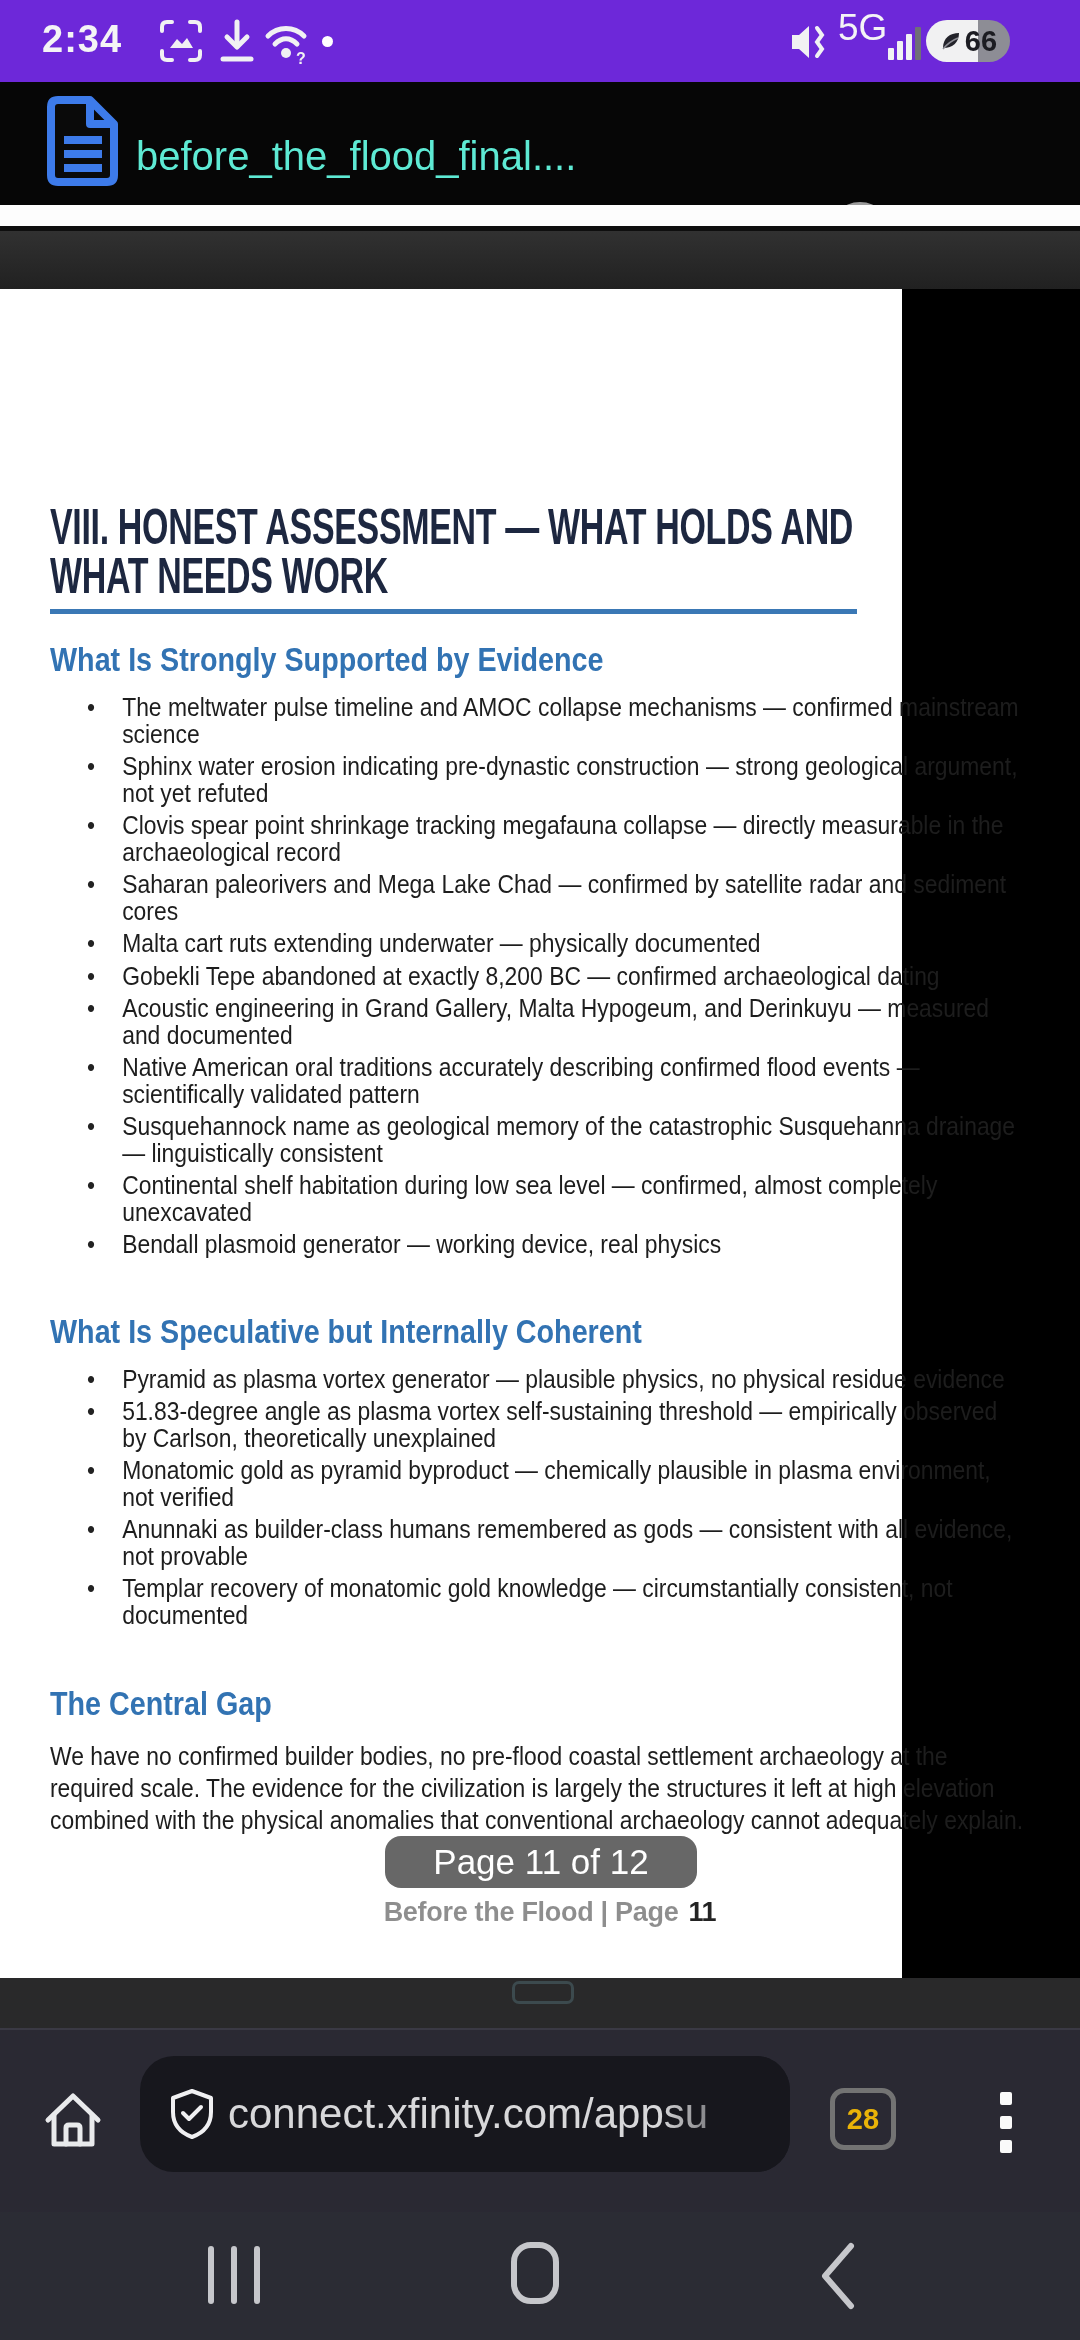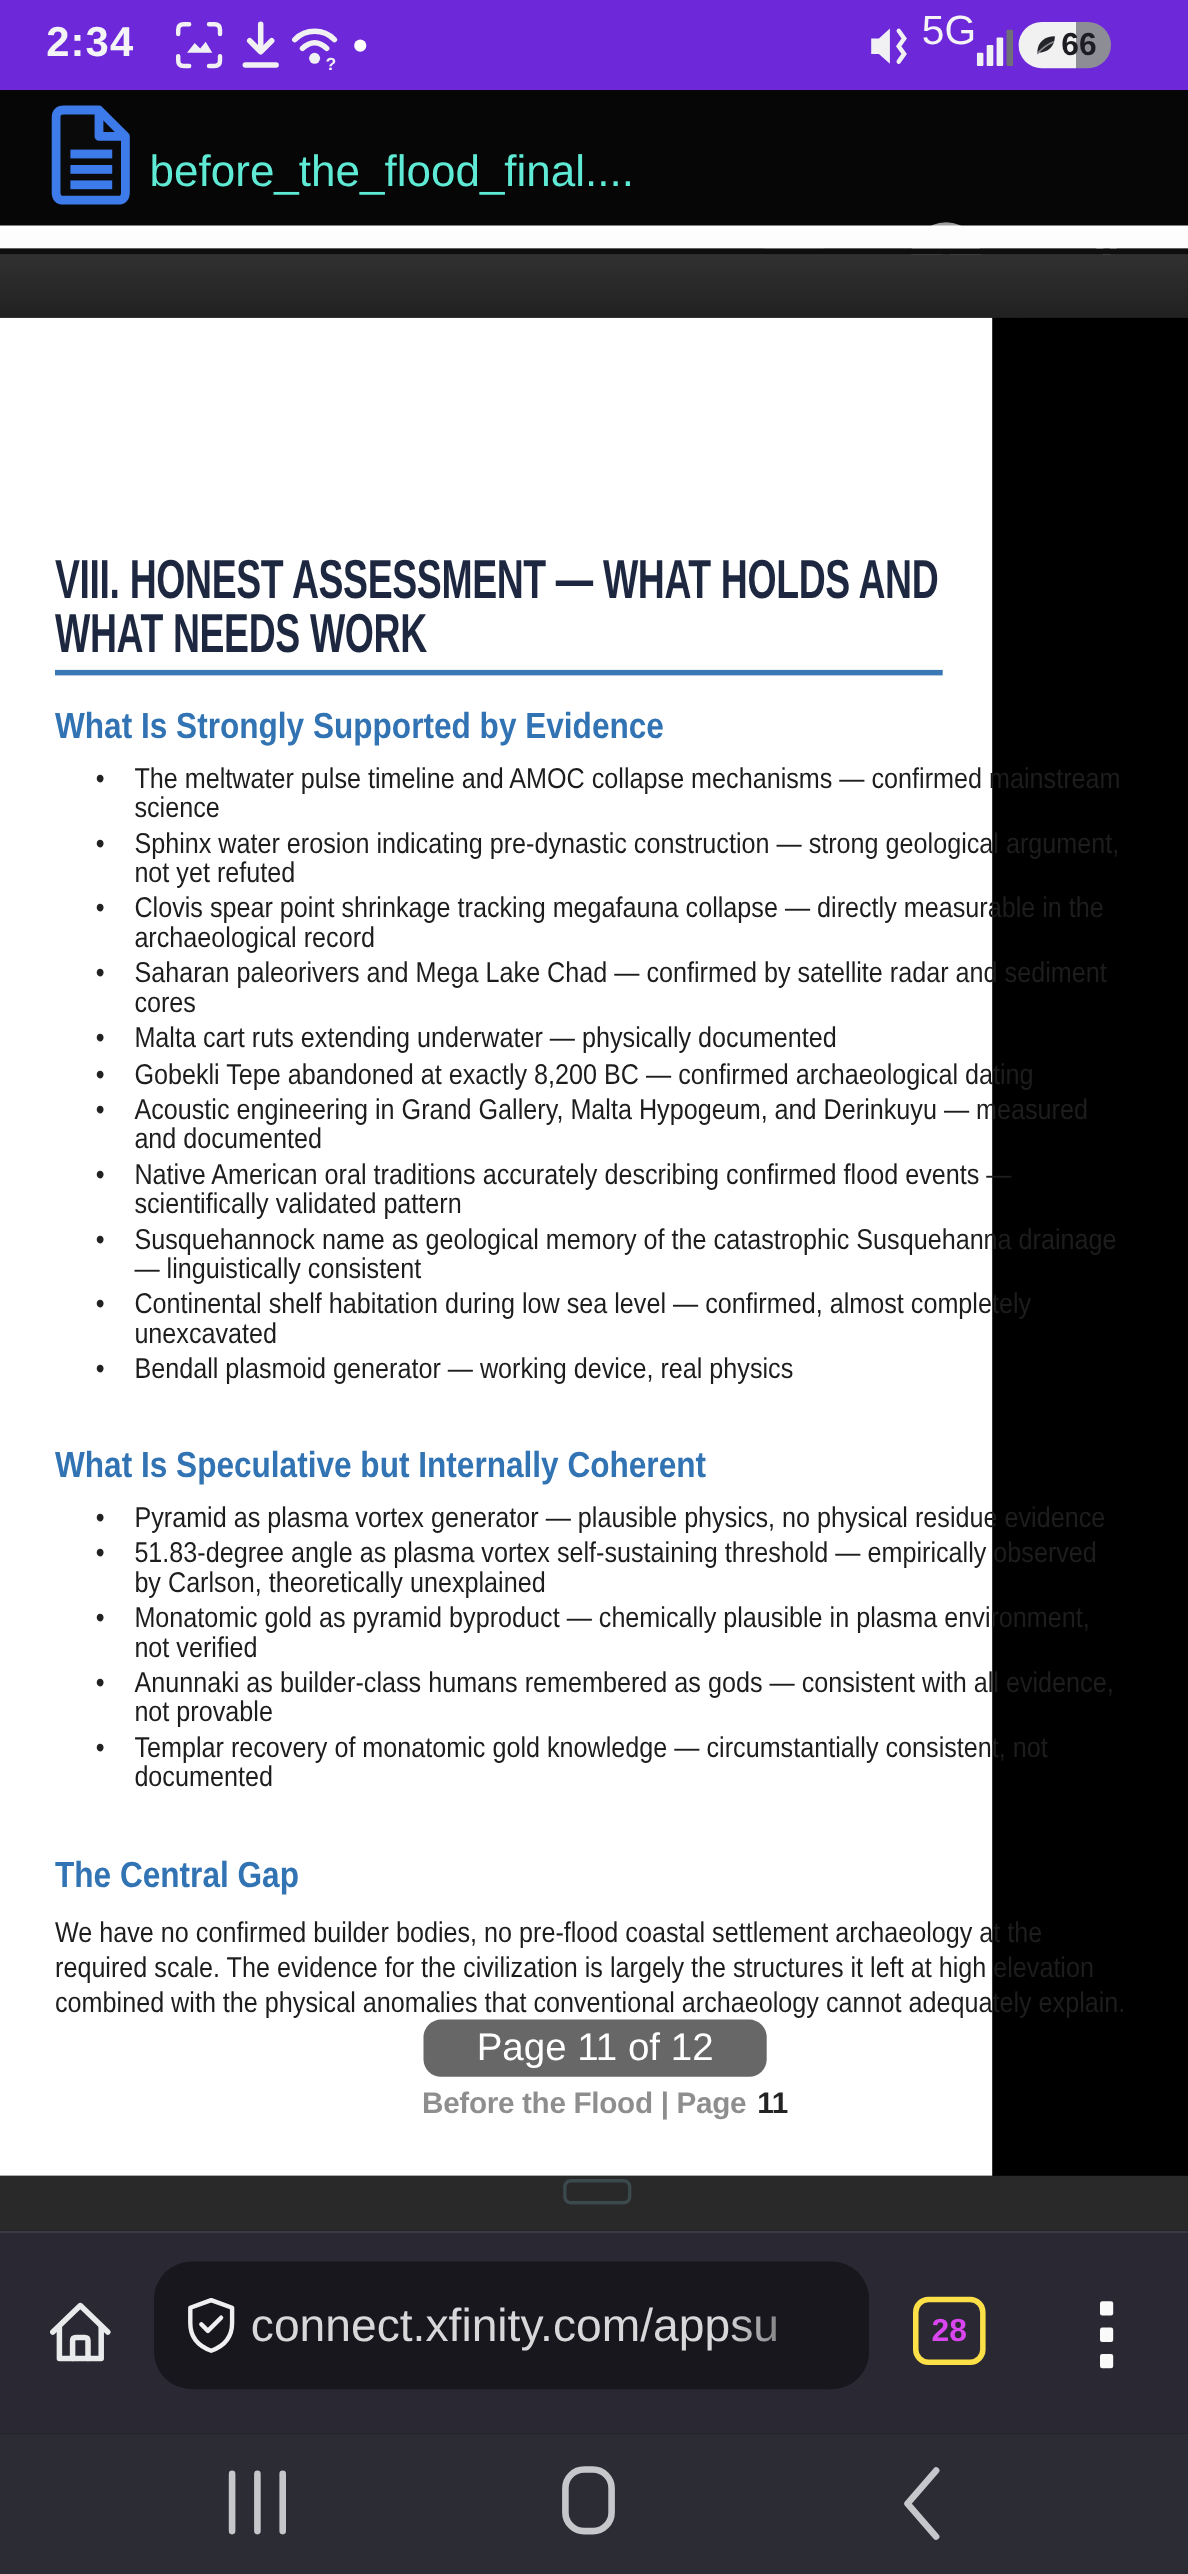--- a/index.html
+++ b/index.html
@@ -61,22 +61,22 @@
               font-size:35px;color:#ffffff;z-index:2;}
 
   #gap-band{top:1978px;left:0;width:1080px;height:50px;background:#29292a;}
   #next-page-hint{left:512px;top:3px;width:56px;height:17px;border:3px solid #3c4a4e;border-radius:7px;}
 
   
   #browser-bar{top:2028px;left:0;width:1080px;height:184px;background:#2a2933;border-top:2px solid #3a3944;box-sizing:border-box;}
   #url-pill{left:140px;top:26px;width:650px;height:116px;border-radius:34px;background:#17171d;overflow:hidden;}
   #url-text{left:88px;top:0;height:116px;display:flex;align-items:center;font-size:42px;color:#d8d8da;white-space:nowrap;}
   #url-fade{right:0;top:0;width:130px;height:116px;background:linear-gradient(to right,rgba(23,23,29,0),rgba(23,23,29,1) 85%);}
-  #tab-button{left:830px;top:58px;width:66px;height:62px;border:5px solid #fde047;border-radius:14px;box-sizing:border-box;
-              display:flex;align-items:center;justify-content:center;font-size:29px;font-weight:700;color:#d946ef;}
+  #tab-button{left:830px;top:58px;width:66px;height:62px;border:5px solid #737373;border-radius:14px;box-sizing:border-box;
+              display:flex;align-items:center;justify-content:center;font-size:29px;font-weight:700;color:#eab308;}
   #menu-dots{left:1000px;top:62px;display:flex;flex-direction:column;gap:11px;}
   #menu-dots div{width:12px;height:13px;background:#fafafa;border-radius:2px;}
 
   
   #nav-bar{top:2212px;left:0;width:1080px;height:128px;background:#2b2c34;}
   #nav-recents{left:208px;top:34px;display:flex;gap:17px;}
   #nav-recents div{width:6px;height:58px;background:#c6c7cb;border-radius:3px;}
   #nav-home{left:511px;top:30px;width:48px;height:62px;border:6px solid #c6c7cb;border-radius:20px;box-sizing:border-box;}
 </style>
 </head>

